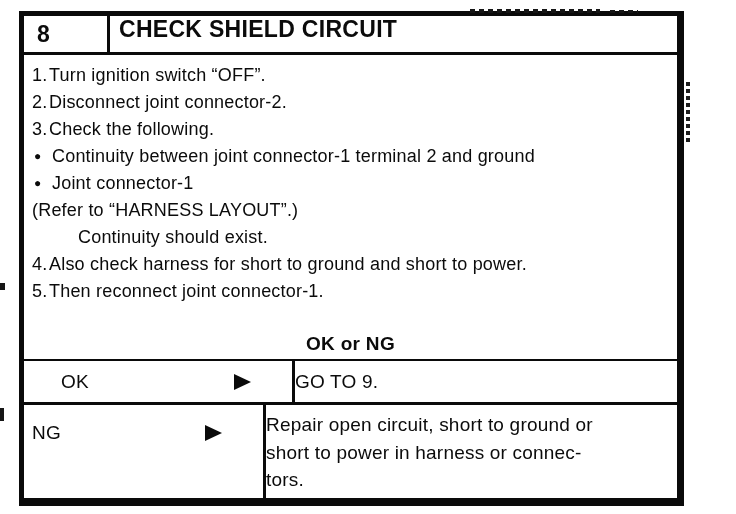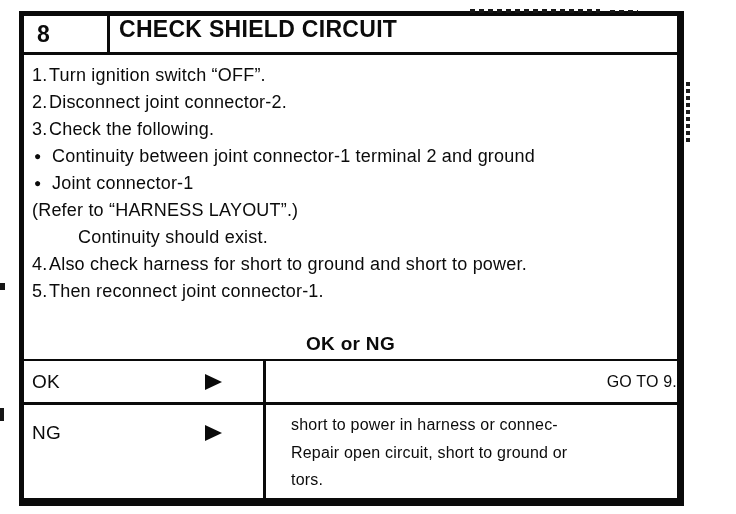--- a/index.html
+++ b/index.html
@@ -85,29 +85,28 @@
     width: 242px;
     flex: none;
     border-right: 3px solid #0a0a0a;
     display: flex;
     justify-content: space-between;
     padding-left: 8px;
     padding-right: 41px;
     font-size: 19px;
     letter-spacing: 0.3px;
   }
-  .result-row.ok .rcol-left { align-items: center; }
+  .result-row.ok .rcol-left { align-items: center; margin-left: 29px; }
   .result-row.ng .rcol-left { align-items: flex-start; padding-top: 17px; }
   .rcol-right {
     flex: 1;
-    padding-left: 25px;
-    font-size: 16px;
+    padding-left: 0;
+    font-size: 19px;
     letter-spacing: 0.2px;
     line-height: 27.5px;
-    justify-content: flex-end;
   }
   .result-row.ok .rcol-right { display: flex; align-items: center; }
   .result-row.ng .rcol-right { padding-top: 6px; }
   .rcol-right .action-line { white-space: nowrap; }
   .arrow-icon {
     width: 0;
     height: 0;
     border-top: 8px solid transparent;
     border-bottom: 8px solid transparent;
     border-left: 17px solid #0a0a0a;
@@ -187,22 +186,22 @@
         <span class="action-line">GO TO 9.</span>
       </div>
     </div>
 
     <div class="result-row ng">
       <div class="rcol-left">
         <span>NG</span>
         <span class="arrow-icon"></span>
       </div>
       <div class="rcol-right">
+        <div class="action-line">Repair open circuit, short to ground or</div>
         <div class="action-line">short to power in harness or connec-</div>
-        <div class="action-line">Repair open circuit, short to ground or</div>
         <div class="action-line">tors.</div>
       </div>
     </div>
 
   </div>
 
   <div class="artifact speck-strip-h" style="left:470px; top:9px; width:130px; height:4px;"></div>
   <div class="artifact speck-strip-h" style="left:610px; top:10px; width:28px; height:3px;"></div>
   <div class="artifact speck-strip-v" style="left:686px; top:80px; width:4px; height:62px;"></div>
   <div class="artifact speck-solid" style="left:0px; top:283px; width:5px; height:7px;"></div>

